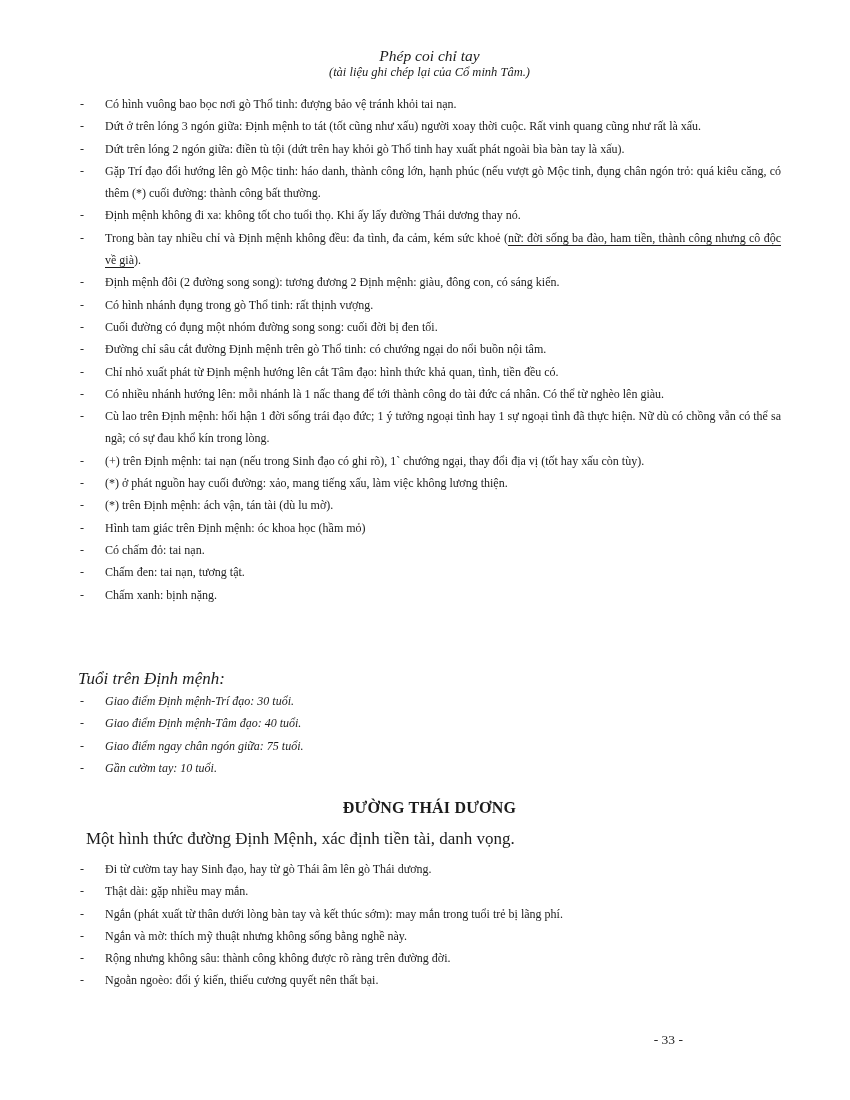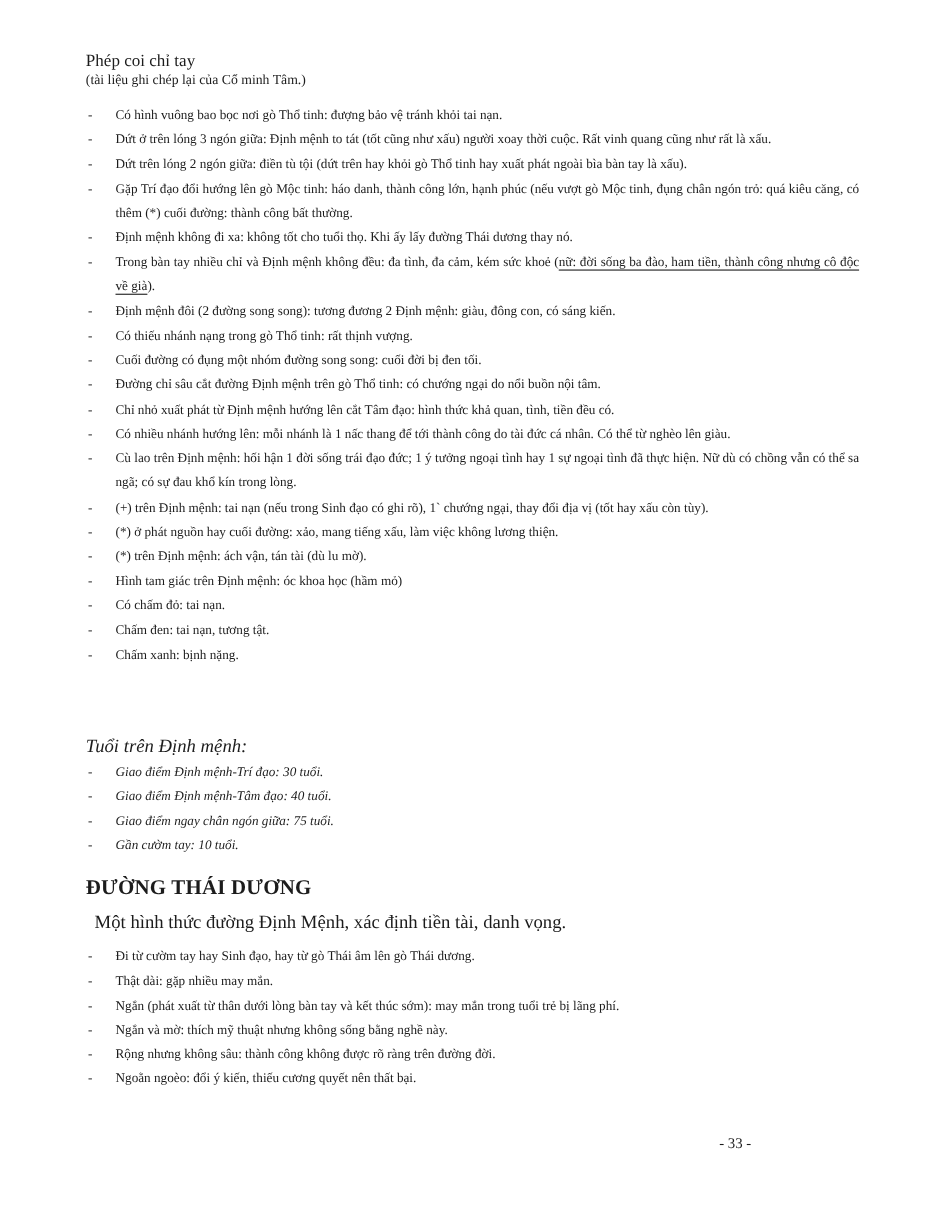--- a/index.html
+++ b/index.html
@@ -16,21 +16,22 @@
   }
   .page {
     position: relative;
     box-sizing: border-box;
     width: 850px;
     height: 1100px;
     padding: 46px 69px 0 78px;
     background: #ffffff;
   }
   .doc-header {
-    text-align: left;
+    text-align: center;
+    font-style: italic;
     margin-bottom: 13px;
   }
   .doc-title {
     font-size: 15.5px;
     line-height: 19px;
   }
   .doc-subtitle {
     font-size: 12.5px;
     line-height: 15px;
   }
@@ -59,22 +60,23 @@
   .ages-section {
     margin-top: 62px;
     font-style: italic;
   }
   .ages-title {
     font-size: 17px;
     line-height: 22.3px;
   }
   .section-heading {
     margin: 18px 0 0 0;
+    text-align: center;
     font-weight: bold;
-    font-size: 19px;
+    font-size: 16px;
     line-height: 22.3px;
     letter-spacing: 0.2px;
   }
   .section-intro {
     margin: 8px;
     font-size: 17px;
     line-height: 22.3px;
     text-align: justify;
   }
   .page-footer {
@@ -95,21 +97,21 @@
   </header>
 
   <ul class="dash">
       <li>Có hình vuông bao bọc nơi gò Thổ tinh: đượng bảo vệ tránh khỏi tai nạn.</li>
       <li>Dứt ở trên lóng 3 ngón giữa: Định mệnh to tát (tốt cũng như xấu) người xoay thời cuộc. Rất vinh quang cũng như rất là xấu.</li>
       <li>Dứt trên lóng 2 ngón giữa: điền tù tội (dứt trên hay khỏi gò Thổ tinh hay xuất phát ngoài bìa bàn tay là xấu).</li>
       <li>Gặp Trí đạo đổi hướng lên gò Mộc tinh: háo danh, thành công lớn, hạnh phúc (nếu vượt gò Mộc tinh, đụng chân ngón trỏ: quá kiêu căng, có thêm (*) cuối đường: thành công bất thường.</li>
       <li>Định mệnh không đi xa: không tốt cho tuổi thọ. Khi ấy lấy đường Thái dương thay nó.</li>
       <li><span>Trong bàn tay nhiều chỉ và Định mệnh không đều: đa tình, đa cảm, kém sức khoẻ (</span><span class="ul">nữ: đời sống ba đào, ham tiền, thành công nhưng cô độc về già</span><span>).</span></li>
       <li>Định mệnh đôi (2 đường song song): tương đương 2 Định mệnh: giàu, đông con, có sáng kiến.</li>
-      <li>Có thiếu nhánh nạng trong gò Thổ tinh: rất thịnh vượng.</li>
+      <li>Có hình nhánh đụng trong gò Thổ tinh: rất thịnh vượng.</li>
       <li>Cuối đường có đụng một nhóm đường song song: cuối đời bị đen tối.</li>
       <li>Đường chỉ sâu cắt đường Định mệnh trên gò Thổ tinh: có chướng ngại do nổi buồn nội tâm.</li>
       <li>Chỉ nhỏ xuất phát từ Định mệnh hướng lên cắt Tâm đạo: hình thức khả quan, tình, tiền đều có.</li>
       <li>Có nhiều nhánh hướng lên: mỗi nhánh là 1 nấc thang để tới thành công do tài đức cá nhân. Có thể từ nghèo lên giàu.</li>
       <li>Cù lao trên Định mệnh: hối hận 1 đời sống trái đạo đức; 1 ý tưởng ngoại tình hay 1 sự ngoại tình đã thực hiện. Nữ dù có chồng vẫn có thể sa ngã; có sự đau khổ kín trong lòng.</li>
       <li>(+) trên Định mệnh: tai nạn (nếu trong Sinh đạo có ghi rõ), 1` chướng ngại, thay đổi địa vị (tốt hay xấu còn tùy).</li>
       <li>(*) ở phát nguồn hay cuối đường: xảo, mang tiếng xấu, làm việc không lương thiện.</li>
       <li>(*) trên Định mệnh: ách vận, tán tài (dù lu mờ).</li>
       <li>Hình tam giác trên Định mệnh: óc khoa học (hầm mỏ)</li>
       <li>Có chấm đỏ: tai nạn.</li>

